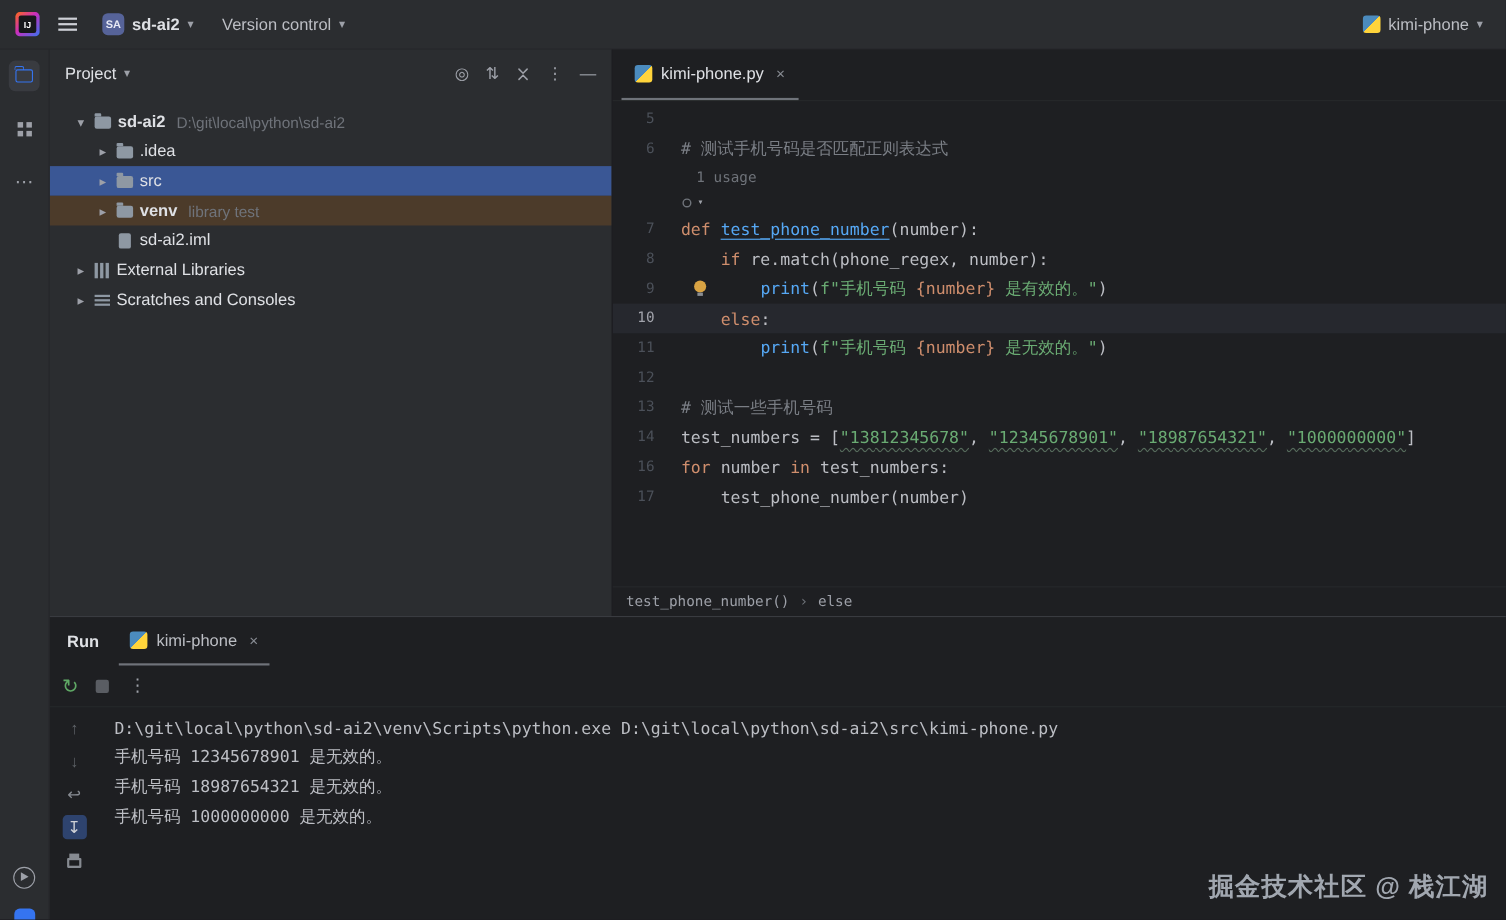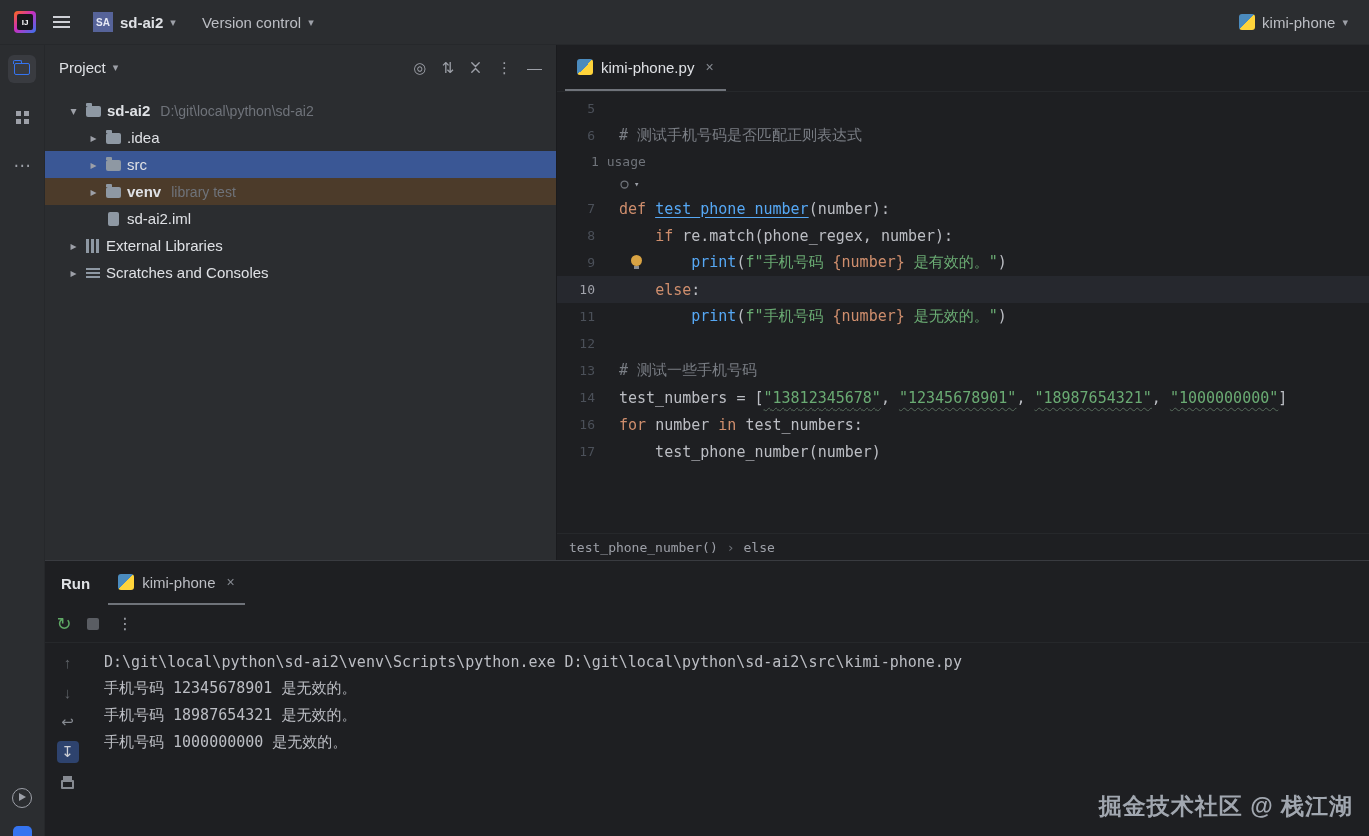--- a/index.html
+++ b/index.html
@@ -14,21 +14,21 @@
   body{background:var(--bg);font-family:"Liberation Sans","DejaVu Sans",sans-serif;color:var(--text);font-size:15px}
   .app{width:1369px;height:836px;display:flex;flex-direction:column}
 
   
   .topbar{height:45px;flex:none;background:var(--panel);display:flex;align-items:center;padding:0 14px;gap:12px;border-bottom:1px solid #26282b}
   .ij-logo{width:22px;height:22px;border-radius:4px;background:linear-gradient(135deg,#fe6a16,#cb2ebd 45%,#3574f0);display:flex;align-items:center;justify-content:center;flex:none}
   .ij-inner{width:16px;height:16px;border-radius:2px;background:#17181b;color:#fff;font-size:8px;font-weight:bold;display:flex;align-items:center;justify-content:center}
   .burger-wrap{width:26px;height:26px;display:flex;align-items:center;justify-content:center;border-radius:5px}
   .burger{width:17px;height:2px;background:#ced0d6;box-shadow:0 -5px 0 #ced0d6,0 5px 0 #ced0d6}
   .widget{display:flex;align-items:center;gap:7px;padding:4px 7px;border-radius:6px;color:var(--textBright)}
-  .badge{width:20px;height:20px;border-radius:0;background:var(--badgeBg);color:#e6e9f5;font-size:10px;font-weight:bold;display:flex;align-items:center;justify-content:center}
+  .badge{width:20px;height:20px;border-radius:5px;background:var(--badgeBg);color:#e6e9f5;font-size:10px;font-weight:bold;display:flex;align-items:center;justify-content:center}
   .wname{font-weight:600}
   .widget.vcs{color:var(--text);font-weight:400}
   .chev{color:#9da0a8;font-size:11px;line-height:1}
   .run-widget{margin-left:auto;color:var(--text)}
   .py-icon{width:16px;height:16px;border-radius:3px;background:linear-gradient(135deg,var(--pyBlue) 50%,var(--pyYellow) 50%);flex:none}
 
   
   .main{flex:1;display:flex;min-height:0}
   .stripe{width:45px;flex:none;background:var(--panel);border-right:1px solid #26282b;display:flex;flex-direction:column;align-items:center;padding:10px 0 24px;gap:20px;position:relative}
   .tw{width:28px;height:28px;border-radius:6px;display:flex;align-items:center;justify-content:center}
@@ -81,21 +81,21 @@
   .cl.current .ln{color:#a1a3ab}
   .ct{white-space:pre;margin-left:10px;color:var(--text)}
   .ct .t{color:var(--text)}
   .ct .k{color:var(--keyword)}
   .ct .s{color:var(--string)}
   .ct .c{color:var(--comment)}
   .ct .fn{color:var(--func);text-decoration:underline;text-underline-offset:3px}
   .ct .b{color:var(--func)}
   .ct .br{color:var(--keyword)}
   .ct .sw{color:var(--string);text-decoration:underline wavy #566b5c;text-decoration-thickness:1px;text-underline-offset:4px}
-  .inlay-row{height:24px;display:flex;align-items:center;padding-left:34px;color:var(--textDim);font-size:13px}
+  .inlay-row{height:24px;display:flex;align-items:center;padding-left:76px;color:var(--textDim);font-size:13px}
   .inlay-icon-row{height:22px;display:flex;align-items:center;gap:4px;padding-left:62px;color:var(--textDim)}
   .inlay-icon-row .chev{font-size:9px}
   .bulb{position:absolute;left:74px;top:6px;width:11px;height:11px;border-radius:50%;background:var(--bulb)}
   .bulb::after{content:"";position:absolute;bottom:-3px;left:3px;width:5px;height:3px;background:#8a8d92}
   .crumbs{height:27px;flex:none;border-top:1px solid #26282b;display:flex;align-items:center;padding-left:12px;gap:9px;font-family:"DejaVu Sans Mono","Liberation Mono",monospace;font-size:13px;color:#9da0a8}
   .crumb-sep{color:var(--textDim)}
 
   
   .run-panel{height:276px;flex:none;border-top:1px solid var(--border);display:flex;flex-direction:column;background:var(--bg)}
   .rp-tabs{height:44px;flex:none;display:flex;align-items:stretch;padding-left:16px;gap:18px}

